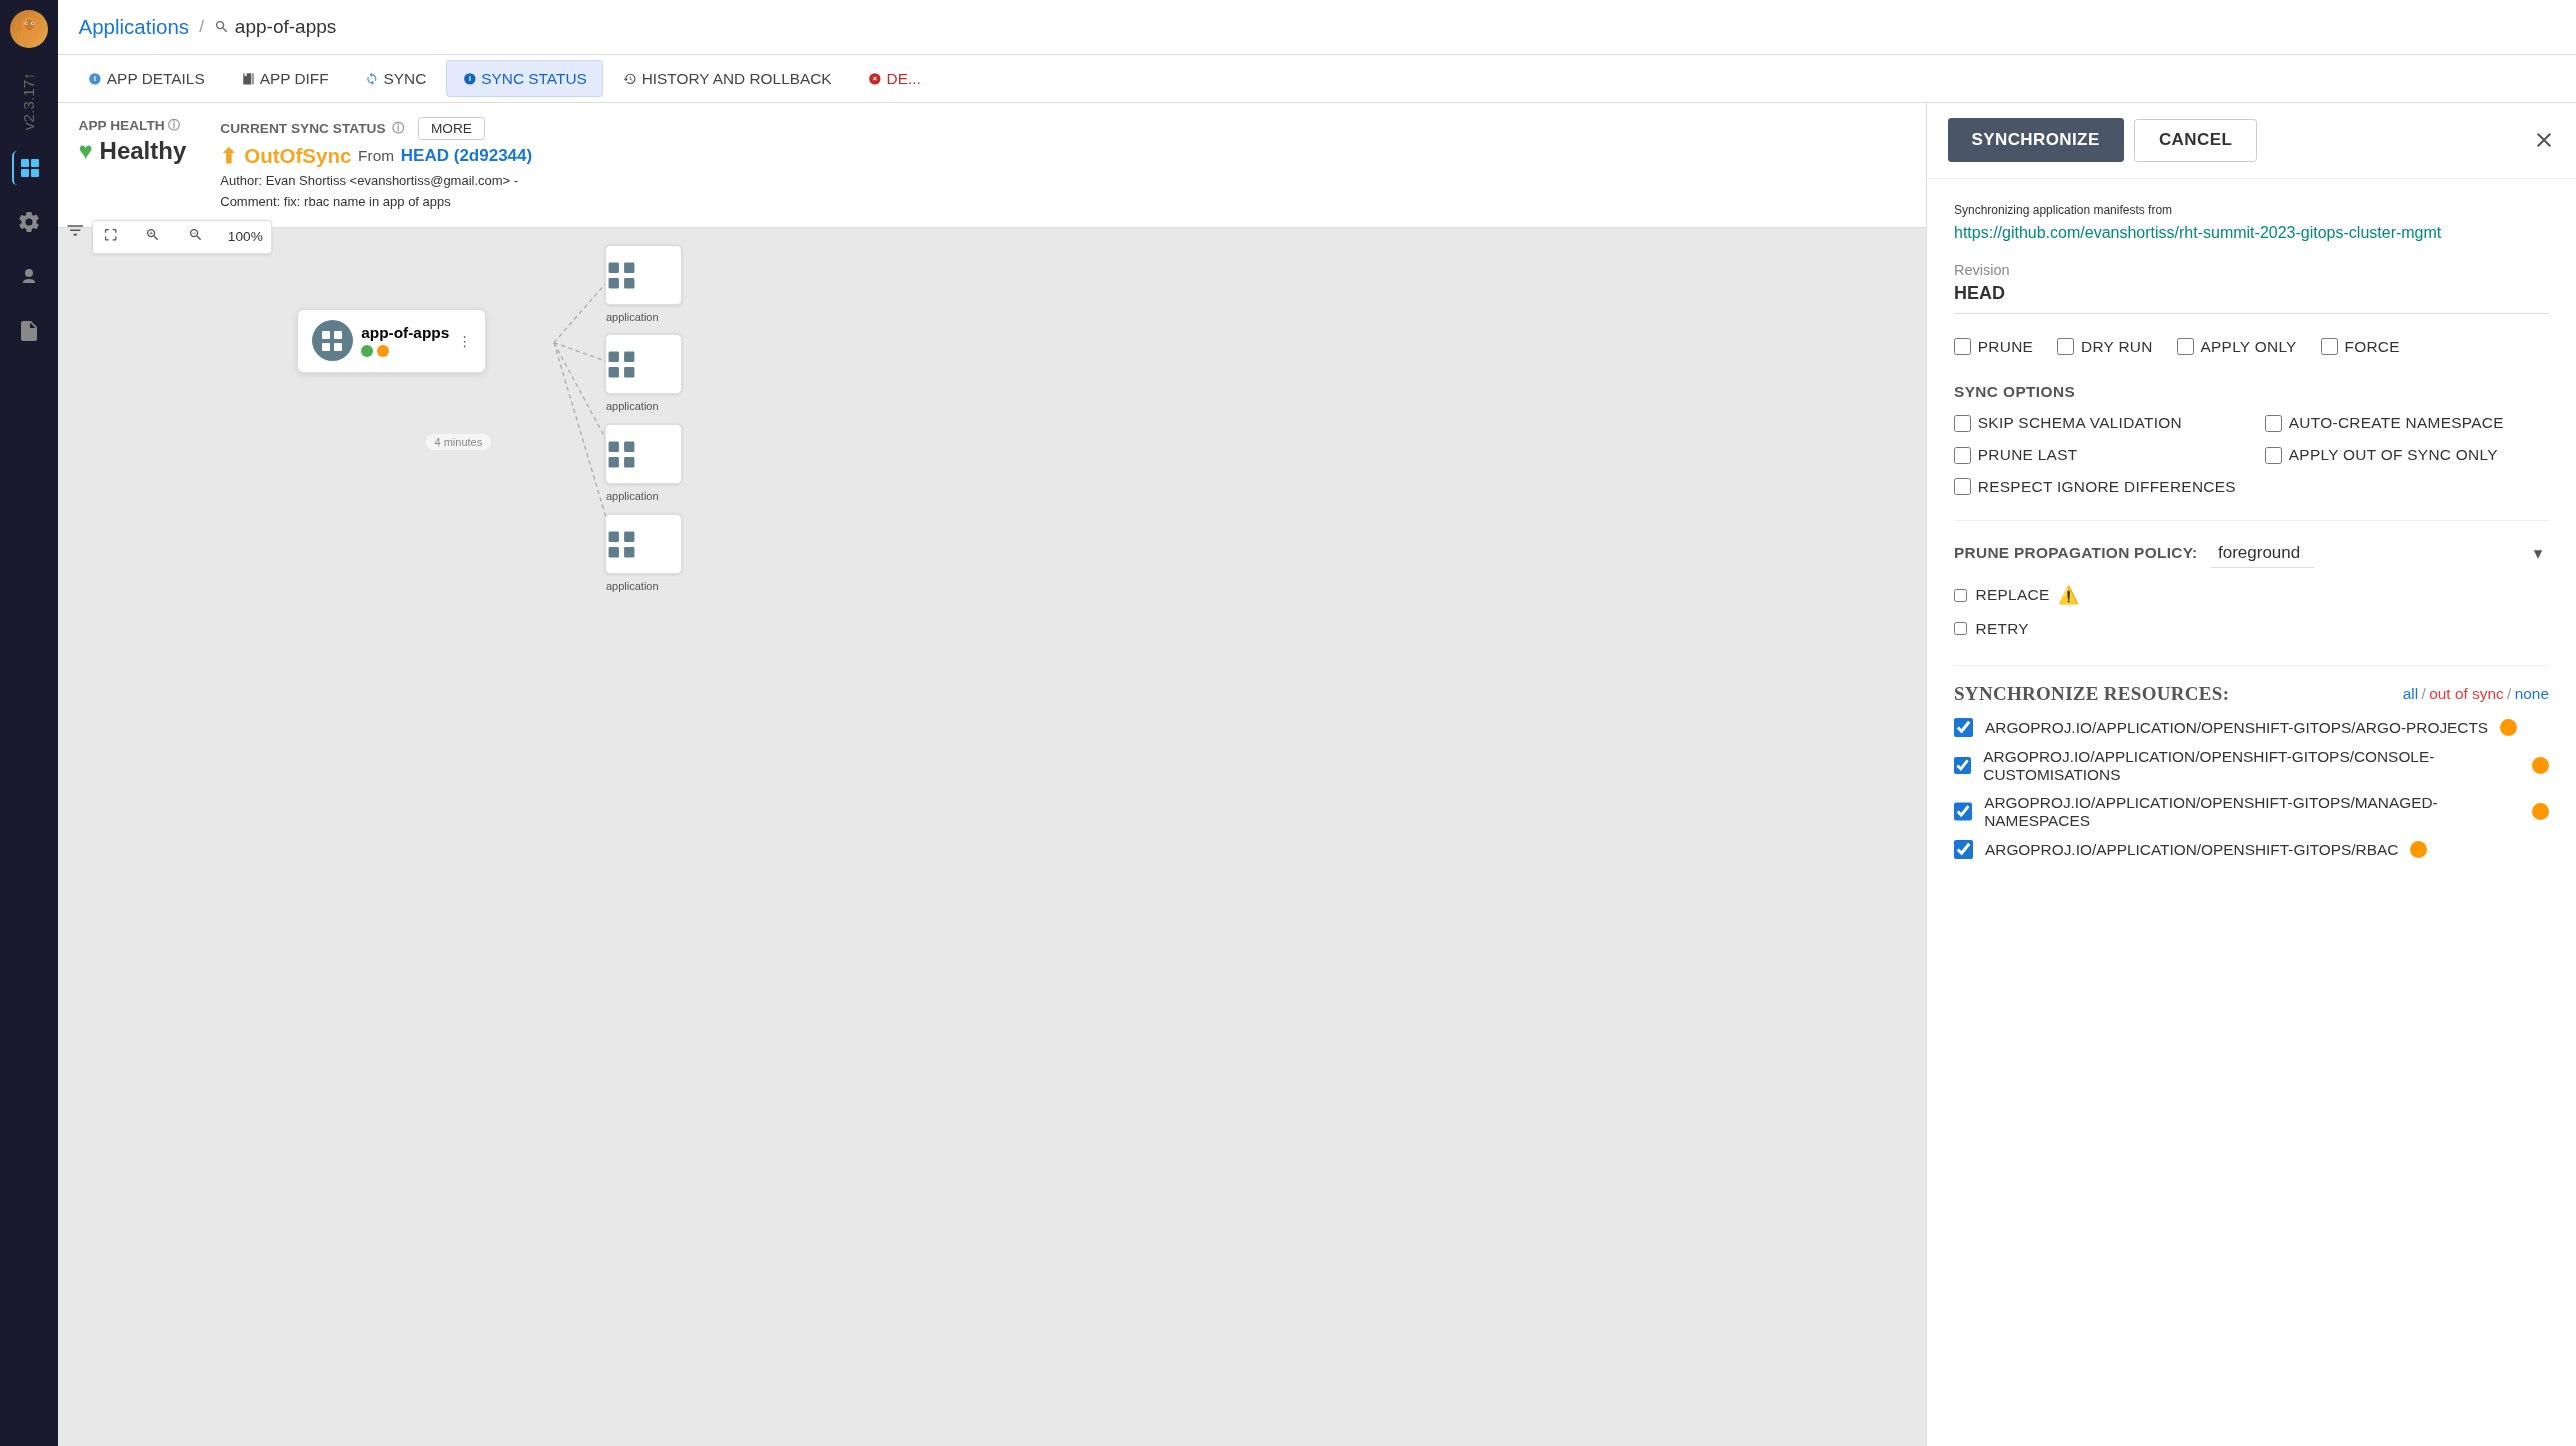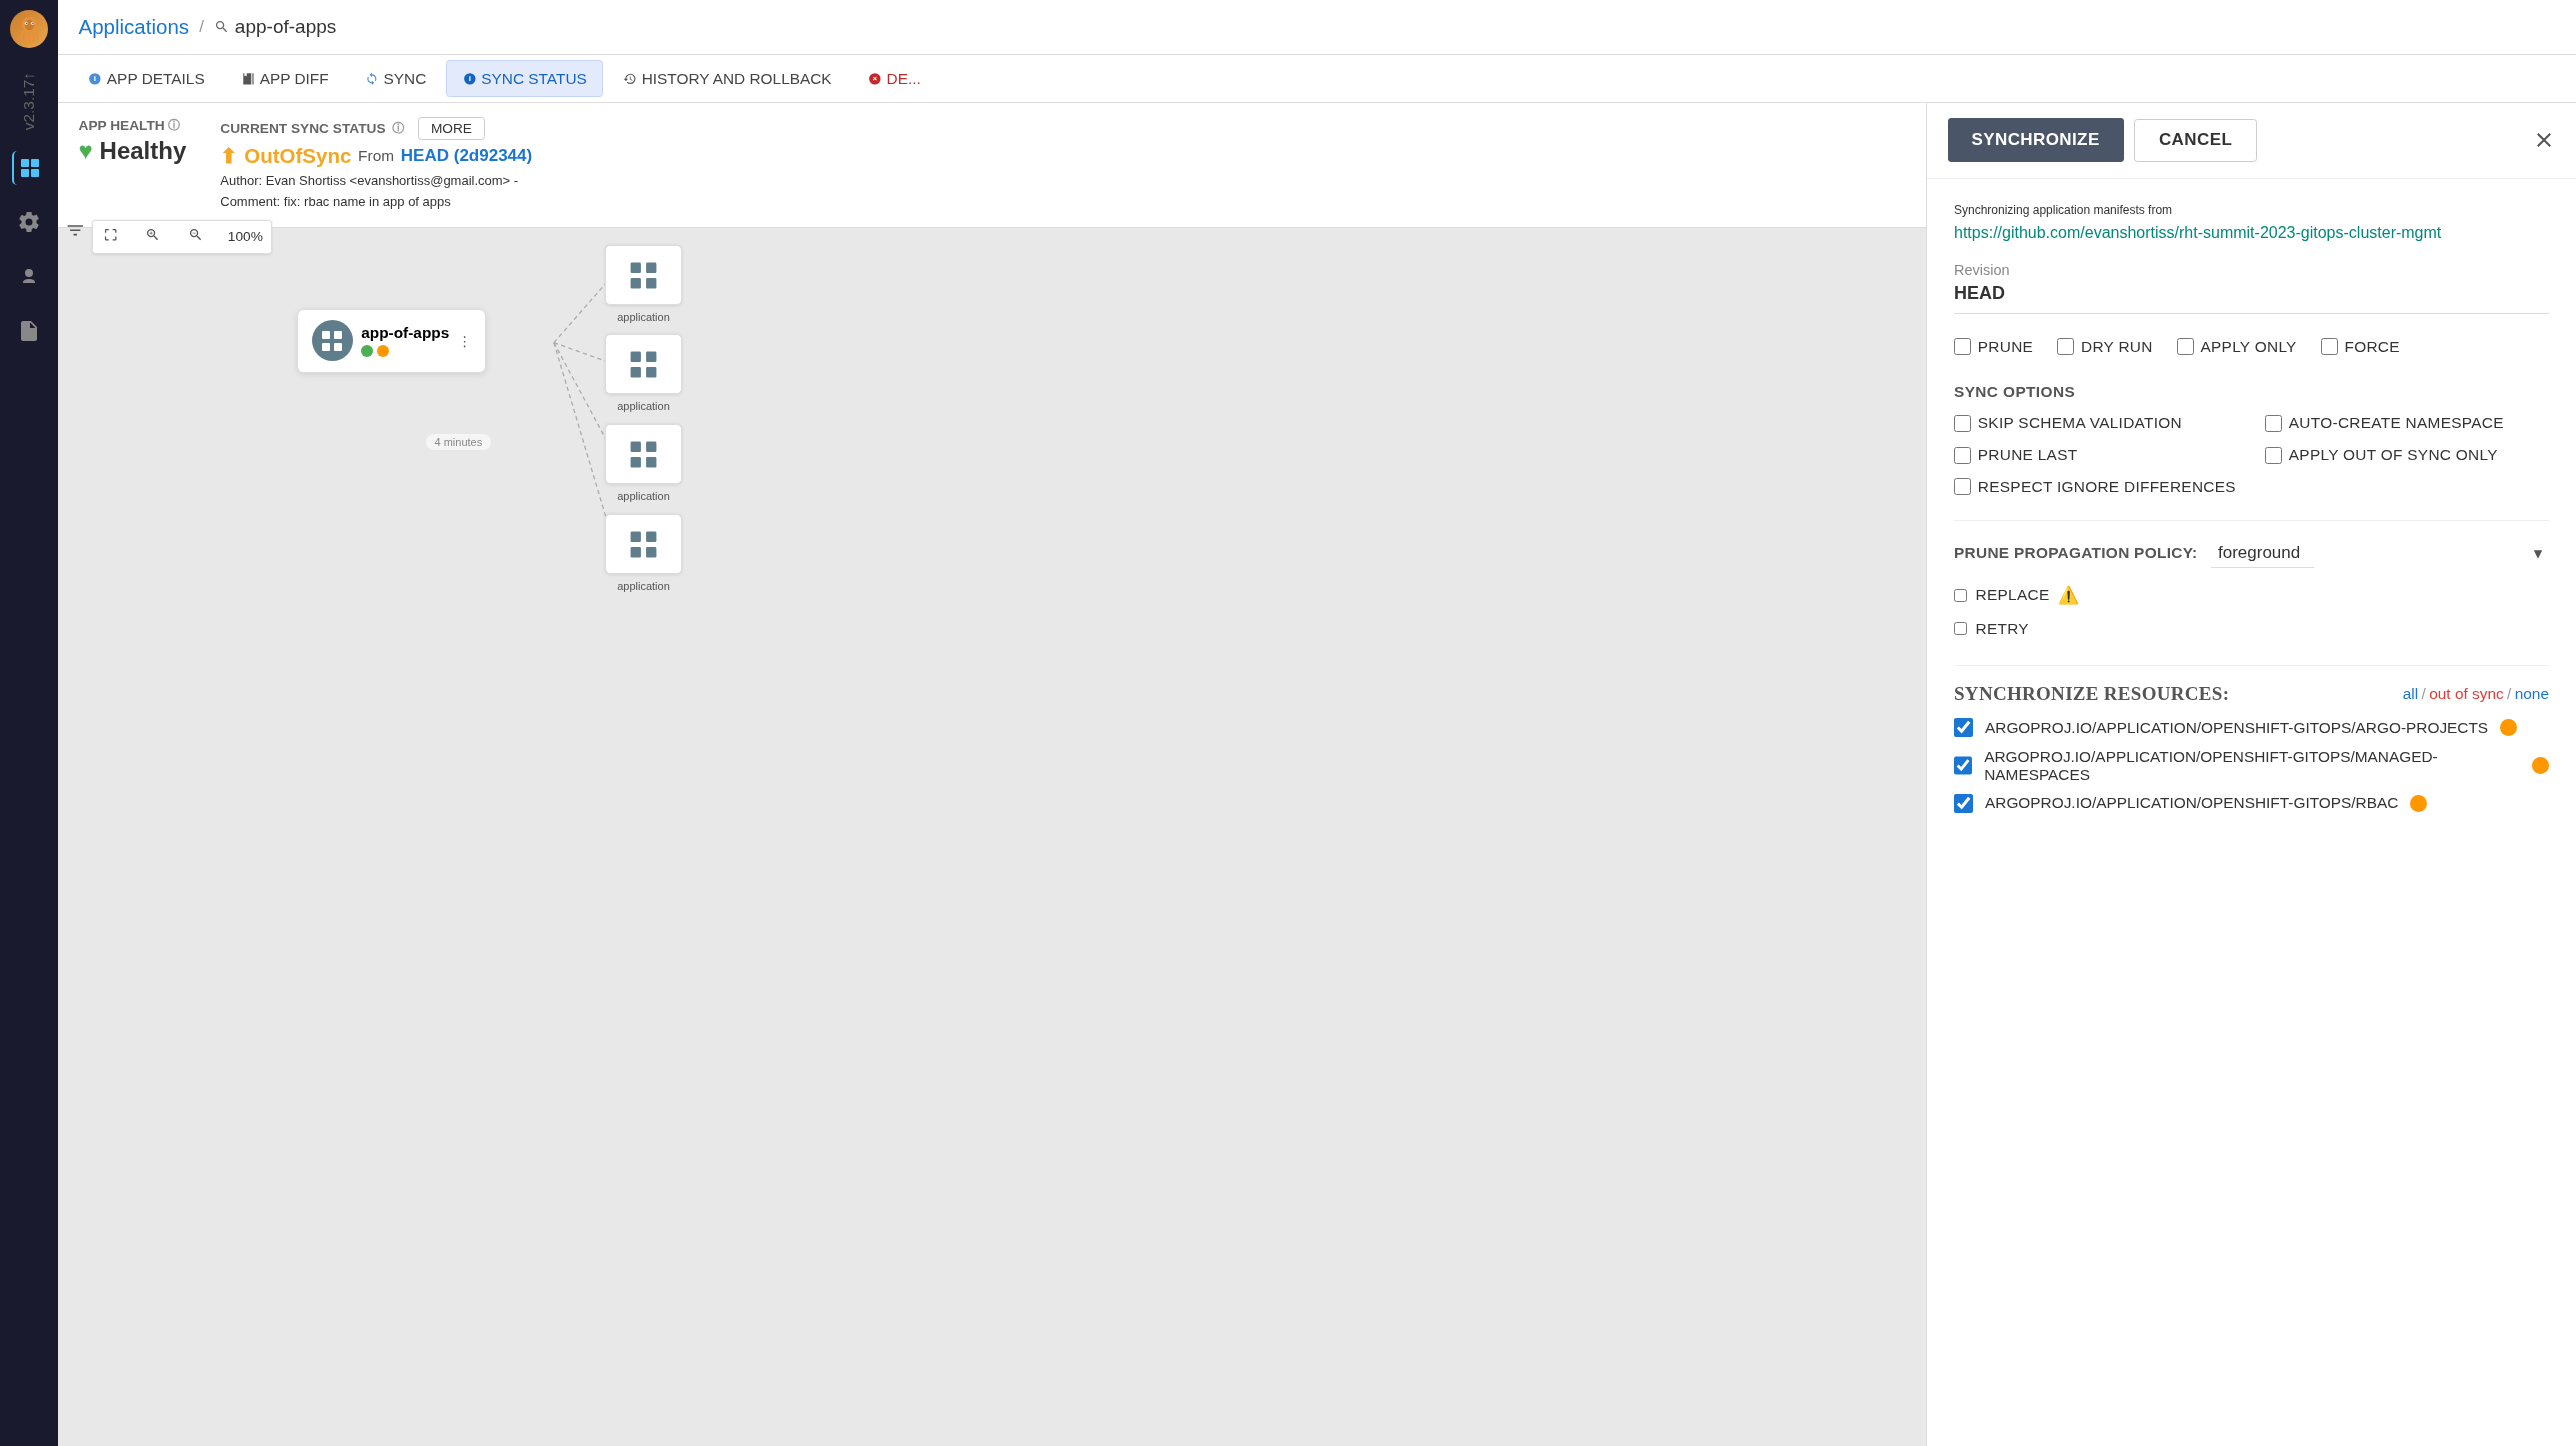--- a/index.html
+++ b/index.html
@@ -108,21 +108,21 @@
       width: 41px; height: 41px; border-radius: 50%; background: #607d8b;
       display: flex; align-items: center; justify-content: center; color: white;
     }
     .node-name { font-size: 15.4px; font-weight: 600; }
     .node-status { display: flex; gap: 3.4px; margin-top: 3.4px; }
     .status-dot-green { width: 12px; height: 12px; background: #4caf50; border-radius: 50%; }
     .status-dot-yellow { width: 12px; height: 12px; background: #ff9800; border-radius: 50%; }
     .node-time { font-size: 11px; color: #888; background: #f5f5f5; border-radius: 8.5px; padding: 1.7px 8.5px; }
     .node-resource {
       position: absolute; background: #fff; border: 0.9px solid #ddd; border-radius: 5.1px;
-      display: flex; align-items: center; justify-content: center;
+      display: flex; align-items: center; 
       width: 77px; height: 60px; box-shadow: 0 0.9px 3.4px rgba(0,0,0,0.1);
     }
     .node-resource svg { width: 31px; height: 31px; color: #607d8b; }
     .node-label { position: absolute; bottom: -19px; font-size: 11px; color: #555; white-space: nowrap; }
 
     
     .sync-panel {
       width: 650px; background: #fff; border-left: 0.9px solid #ddd;
       display: flex; flex-direction: column; flex-shrink: 0;
       overflow-y: auto;
@@ -561,20 +561,25 @@
         </div>
 
         
         <div class="resource-list">
           <div class="resource-item">
             <input type="checkbox" checked="" id="res0" style="">
             <label for="res0" class="resource-name">ARGOPROJ.IO/APPLICATION/OPENSHIFT-GITOPS/ARGO-PROJECTS</label>
             <span class="resource-badge-circle"></span>
           </div>
           <div class="resource-item">
+            <input type="checkbox" checked="" id="res1" style="">
+            <label for="res1" class="resource-name">ARGOPROJ.IO/APPLICATION/OPENSHIFT-GITOPS/CONSOLE-CUSTOMISATIONS</label>
+            <span class="resource-badge-circle"></span>
+          </div>
+          <div class="resource-item">
             <input type="checkbox" checked="" id="res2" style="">
             <label for="res2" class="resource-name">ARGOPROJ.IO/APPLICATION/OPENSHIFT-GITOPS/MANAGED-NAMESPACES</label>
             <span class="resource-badge-circle"></span>
           </div>
           <div class="resource-item">
             <input type="checkbox" checked="" id="res3" style="">
             <label for="res3" class="resource-name">ARGOPROJ.IO/APPLICATION/OPENSHIFT-GITOPS/RBAC</label>
             <span class="resource-badge-circle"></span>
           </div>
         </div>

